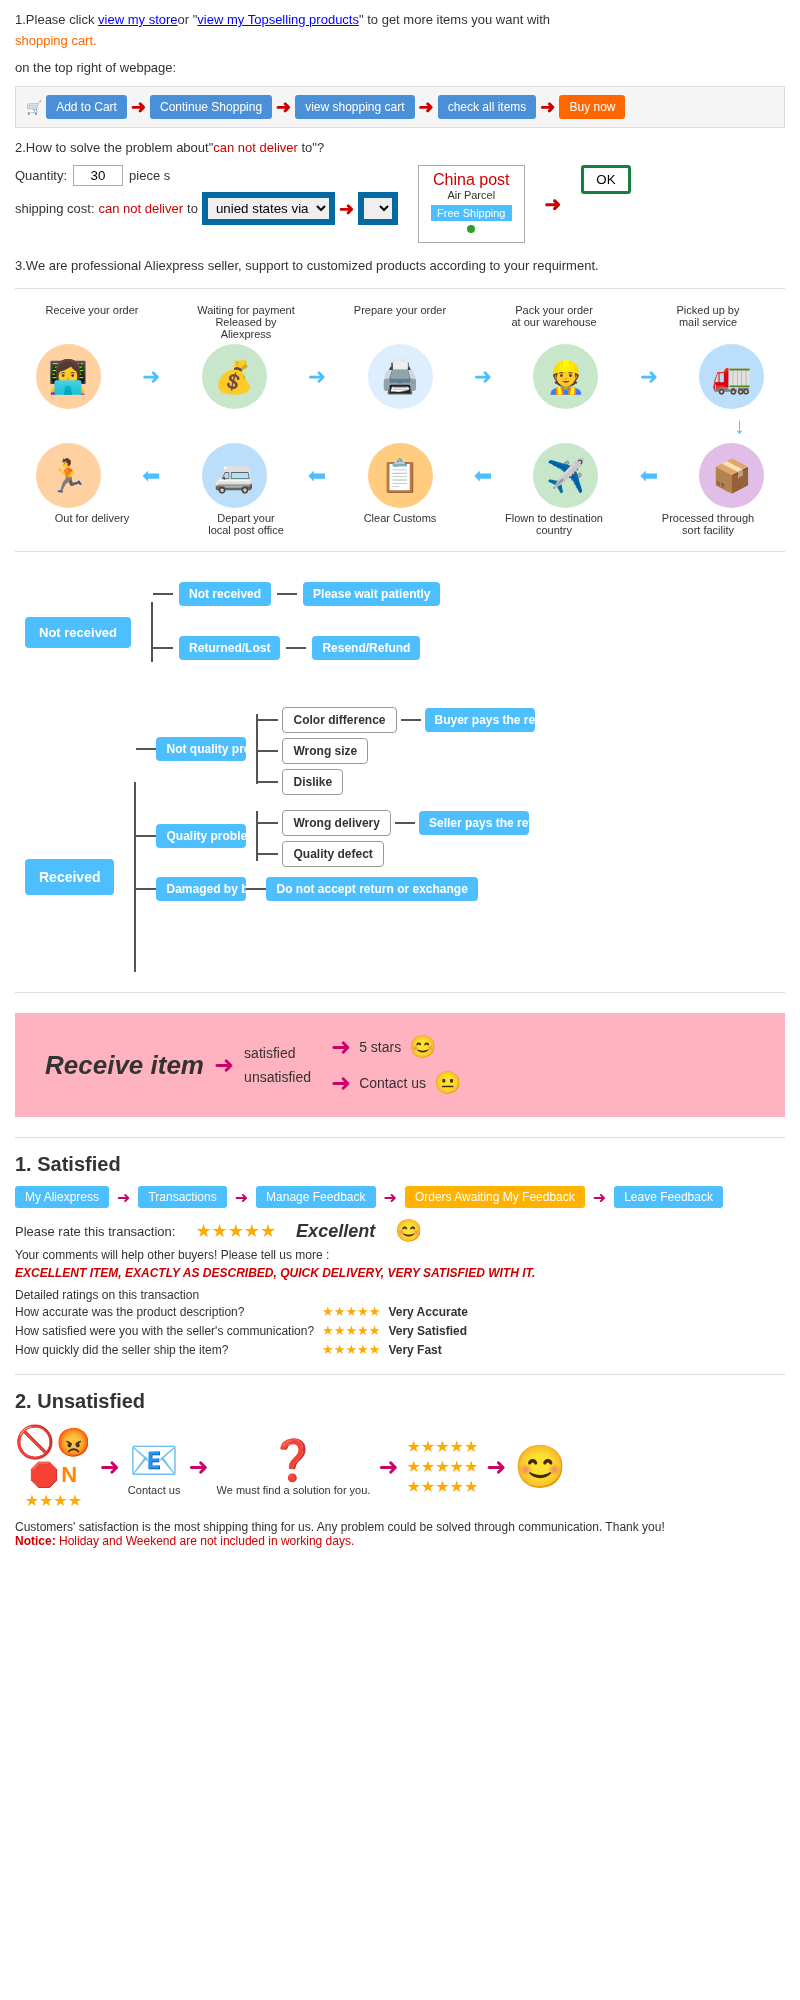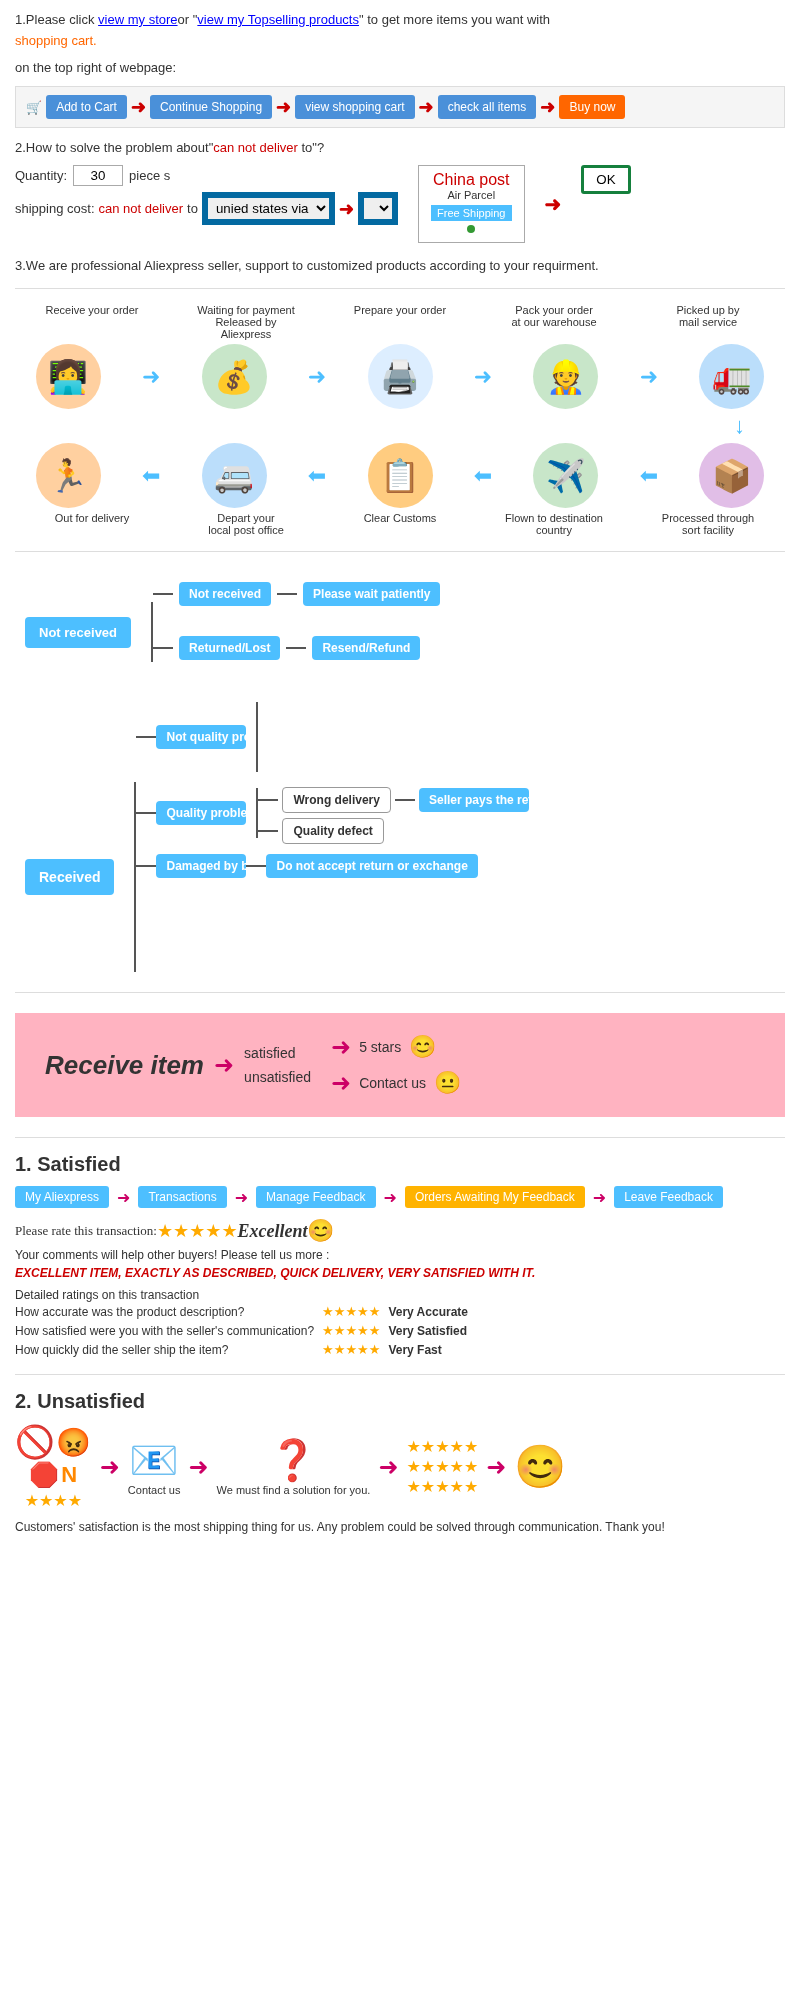--- a/index.html
+++ b/index.html
@@ -39,21 +39,21 @@
     
     .receive-section { background: #ffb3c1; padding: 20px 30px; margin: 20px 0; display: flex; align-items: center; gap: 10px; }
 
     
     .satisfied-section { margin: 15px 0; }
     .section-title { font-size: 20px; color: #333; margin-bottom: 10px; }
     .nav-flow { display: flex; align-items: center; gap: 8px; margin-bottom: 10px; }
     .nav-box { background: #4dbfff; color: #fff; padding: 4px 10px; border-radius: 3px; font-size: 12px; cursor: pointer; }
     .nav-box.highlight { background: #ffb300; color: #fff; text-align: center; }
     .nav-arrow { color: #cc0066; font-size: 16px; }
-    .rate-row { display: flex; align-items: center; gap: 0; margin-bottom: 4px; font-size: 13px; font-family: Liberation Serif, serif; }
+    .rate-row { display: flex; align-items: center; gap: 20px; margin-bottom: 4px; font-size: 13px; }
     .stars { color: #ffaa00; font-size: 18px; }
     .excellent-text { font-size: 18px; font-weight: bold; font-style: italic; color: #333; }
     .comment-text { font-size: 12px; color: #333; margin-bottom: 4px; }
     .excellent-item { color: #cc0000; font-style: italic; font-weight: bold; font-size: 12px; margin-bottom: 8px; }
     .ratings-detail { font-size: 12px; }
     .ratings-detail table { border-collapse: collapse; }
     .ratings-detail td { padding: 2px 8px 2px 0; }
     .stars-sm { color: #ffaa00; font-size: 13px; }
     .rating-label { color: #333; font-weight: bold; font-size: 12px; }
 
@@ -232,20 +232,36 @@
         <div style="width:2px; background:#555; height:190px; margin-left:20px;"></div>
       </div>
 
       <div style="display:flex; flex-direction:column; gap:0; margin-left:0;">
 
         <div style="display:flex; align-items:center; gap:0; margin-bottom: 10px; margin-top: 10px;">
           <div style="width:20px; height:2px; background:#555;"></div>
           <div class="ft-box ft-blue" style="width:90px;">Not quality problem</div>
           <div style="width:2px; background:#555; height:70px; margin-left:10px;"></div>
 
+          <div style="display:flex; flex-direction:column; gap:0; margin-left:0;">
+            <div style="display:flex; align-items:center; gap:4px; margin-bottom:5px; margin-top:5px;">
+              <div style="width:20px; height:2px; background:#555;"></div>
+              <div class="ft-box ft-white">Color difference</div>
+              <div style="width:20px; height:2px; background:#555;"></div>
+              <div class="ft-box ft-blue" style="width:110px;">Buyer pays the return shipping fee</div>
+            </div>
+            <div style="display:flex; align-items:center; gap:4px; margin-bottom:5px;">
+              <div style="width:20px; height:2px; background:#555;"></div>
+              <div class="ft-box ft-white">Wrong size</div>
+            </div>
+            <div style="display:flex; align-items:center; gap:4px;">
+              <div style="width:20px; height:2px; background:#555;"></div>
+              <div class="ft-box ft-white">Dislike</div>
+            </div>
+          </div>
         </div>
 
         <div style="display:flex; align-items:center; gap:0; margin-bottom: 10px;">
           <div style="width:20px; height:2px; background:#555;"></div>
           <div class="ft-box ft-blue" style="width:90px;">Quality problem</div>
           <div style="width:2px; background:#555; height:50px; margin-left:10px;"></div>
           <div style="display:flex; flex-direction:column; gap:0; margin-left:0;">
             <div style="display:flex; align-items:center; gap:4px; margin-bottom:5px; margin-top:5px;">
               <div style="width:20px; height:2px; background:#555;"></div>
               <div class="ft-box ft-white">Wrong delivery</div>
@@ -388,15 +404,18 @@
         </div>
       </div>
       <span style="color:#cc0066; font-size:24px;">➜</span>
 
       <div class="unsat-item">
         <span style="font-size:42px;">😊</span>
       </div>
     </div>
 
     <p class="footer-text">Customers' satisfaction is the most shipping thing for us. Any problem could be solved through communication. Thank you!</p>
+    <p class="notice-text">
+      <strong>Notice: </strong><span>Holiday and Weekend are not included in working days.</span>
+    </p>
   </div>
 
 </div>
 
 </body></html>

